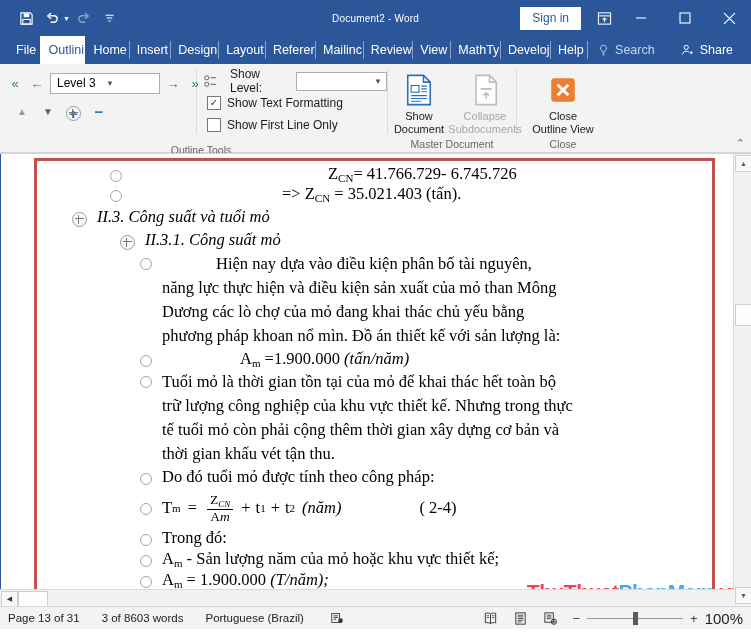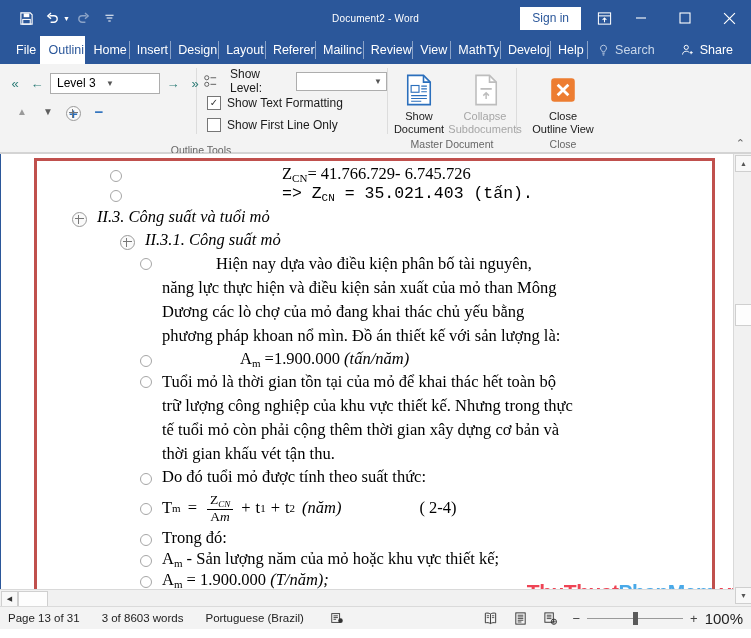--- a/index.html
+++ b/index.html
@@ -426,28 +426,28 @@
     <div class="collapse-arrow">⌃</div>
   </div>
 
   <div class="docarea">
     <div class="leftbar"></div>
     <div class="rightbar"></div>
     <div class="redbox"></div>
 
     <div class="page">
 
-      <div class="ln" style="margin-left:70px;">
+      <div class="ln" style="margin-left:70px;gap:46px;">
         <div class="bul"></div>
         <div class="txt" style="margin-left:160px;">
           <span>Z</span><sub>CN</sub><span>= 41.766.729- 6.745.726</span>
         </div>
       </div>
 
-      <div class="ln" style="margin-left:70px;font-family:Liberation Mono, monospace;">
+      <div class="ln" style="margin-left:70px;">
         <div class="bul"></div>
         <div class="txt" style="margin-left:160px;">
           <span>=&gt; Z</span><sub>CN</sub><span> = 35.021.403 (tấn).</span>
         </div>
       </div>
 
       <div class="ln" style="margin-left:32px;margin-top:3px;">
         <div class="plus"></div>
         <div class="txt i">II.3. Công suất và tuổi mỏ</div>
       </div>
@@ -470,21 +470,21 @@
       </div>
 
 
       <div class="ln" style="margin-left:100px;margin-top:1px;">
         <div class="bul"></div>
         <div class="txt" style="line-height:24px;max-width:415px;">Tuổi mỏ là thời gian tồn tại của mỏ để khai thác hết toàn bộ trữ lượng công nghiệp của khu vực thiết kế. Nhưng trong thực tế tuổi mỏ còn phải cộng thêm thời gian xây dựng cơ bản và thời gian khấu vét tận thu.</div>
       </div>
 
       <div class="ln" style="margin-left:100px;margin-top:1px;">
         <div class="bul"></div>
-        <div class="txt">Do đó tuổi mỏ được tính theo suất thức:</div>
+        <div class="txt">Do đó tuổi mỏ được tính theo công pháp:</div>
       </div>
 
       <div class="ln" style="margin-left:100px;margin-top:6px;">
         <div class="bul" style="margin-top:10px;"></div>
         <div class="txt" style="display:flex;align-items:center;">
           <span>T</span>
             <sub>m</sub>
           <span style="margin:0 7px;">=</span>
           <span class="frac">
             <span class="num"><span>Z</span><sub style="font-style:italic;font-size:9px;">CN</sub></span>

